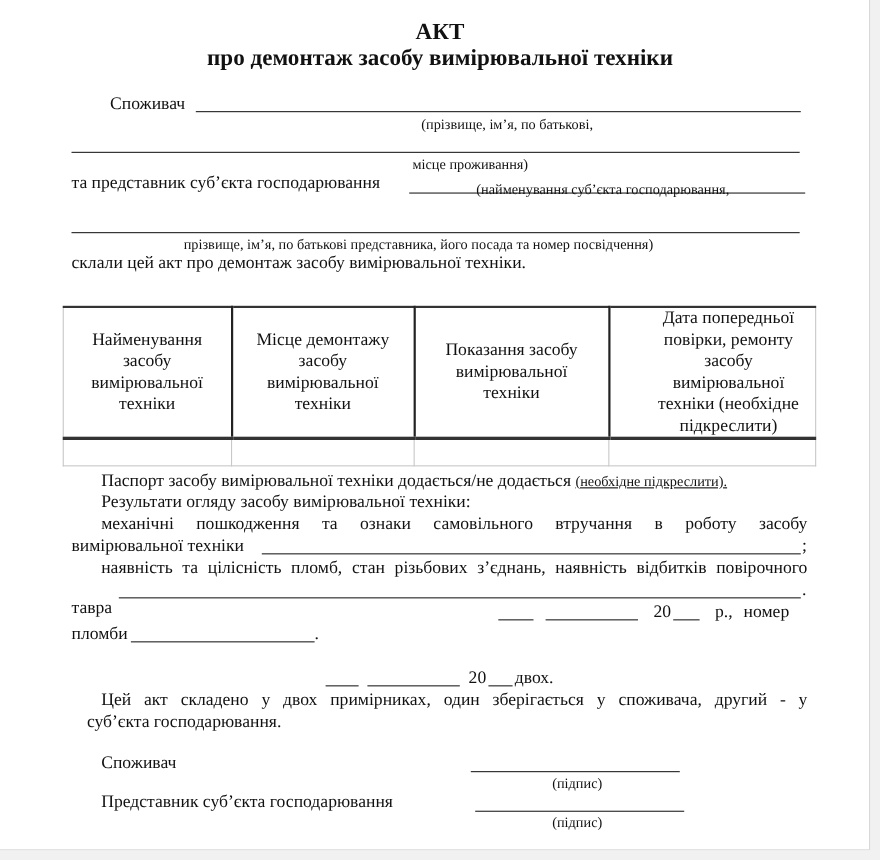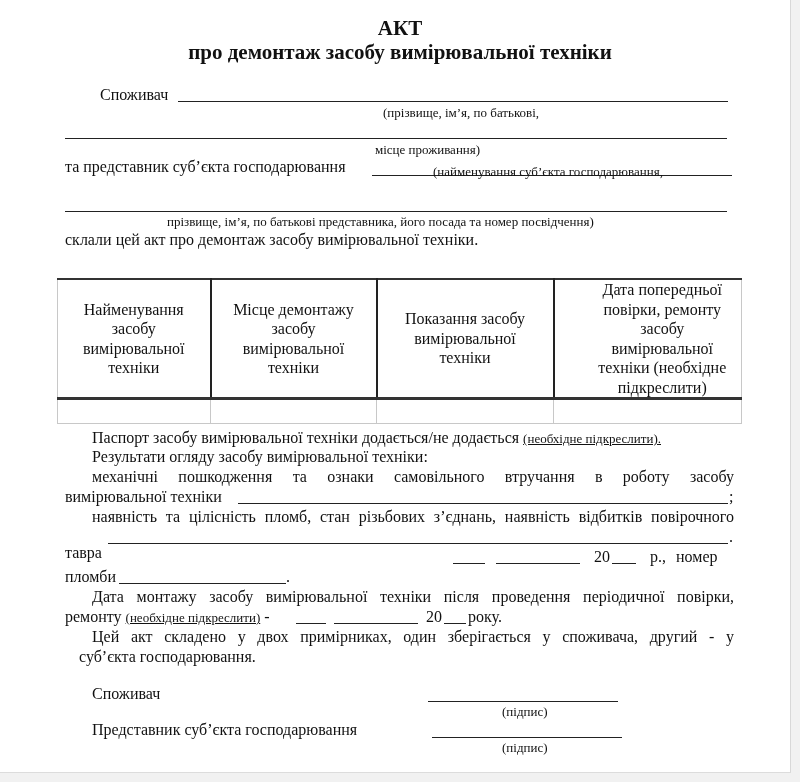--- a/index.html
+++ b/index.html
@@ -142,31 +142,25 @@
 
   <div class="line" style="left:453px; top:563px; width:32px;"></div>
   <div class="line" style="left:496px; top:563px; width:84px;"></div>
   <div class="abs para" style="left:594px; top:547px;">20</div>
   <div class="line" style="left:612px; top:563px; width:24px;"></div>
   <div class="abs para" style="left:650px; top:547px; word-spacing:6px;">р., номер</div>
   <div class="abs para" style="left:65px; top:567px;">пломби</div>
   <div class="line" style="left:119px; top:583px; width:167px;"></div>
   <div class="abs para" style="left:286px; top:567px;">.</div>
 
-  <div class="abs para justify" style="left:92px; top:587px; width:642px;">Дата монтажу засобу вимірювальної техніки після проведення періодичної повірки,</div>
-  <div class="abs para" style="left:65px; top:607px;">
-    <span>ремонту</span>
-    <span class="small">(необхідне підкреслити)</span>
-    <span>-</span>
-  </div>
   <div class="line" style="left:296px; top:623px; width:30px;"></div>
   <div class="line" style="left:334px; top:623px; width:84px;"></div>
   <div class="abs para" style="left:426px; top:607px;">20</div>
   <div class="line" style="left:444px; top:623px; width:22px;"></div>
-  <div class="abs para" style="left:468px; top:607px;">року.</div>
+  <div class="abs para" style="left:468px; top:607px;">двох.</div>
 
   <div class="abs para justify" style="left:92px; top:627px; width:642px;">Цей акт складено у двох примірниках, один зберігається у споживача, другий - у</div>
   <div class="abs para" style="left:79px; top:647px;">суб’єкта господарювання.</div>
 
   <div class="abs para" style="left:92px; top:684px;">Споживач</div>
   <div class="line" style="left:428px; top:701px; width:190px;"></div>
   <div class="abs cap" style="left:502px; top:704px;">(підпис)</div>
 
   <div class="abs para" style="left:92px; top:720px;">Представник суб’єкта господарювання</div>
   <div class="line" style="left:432px; top:737px; width:190px;"></div>

